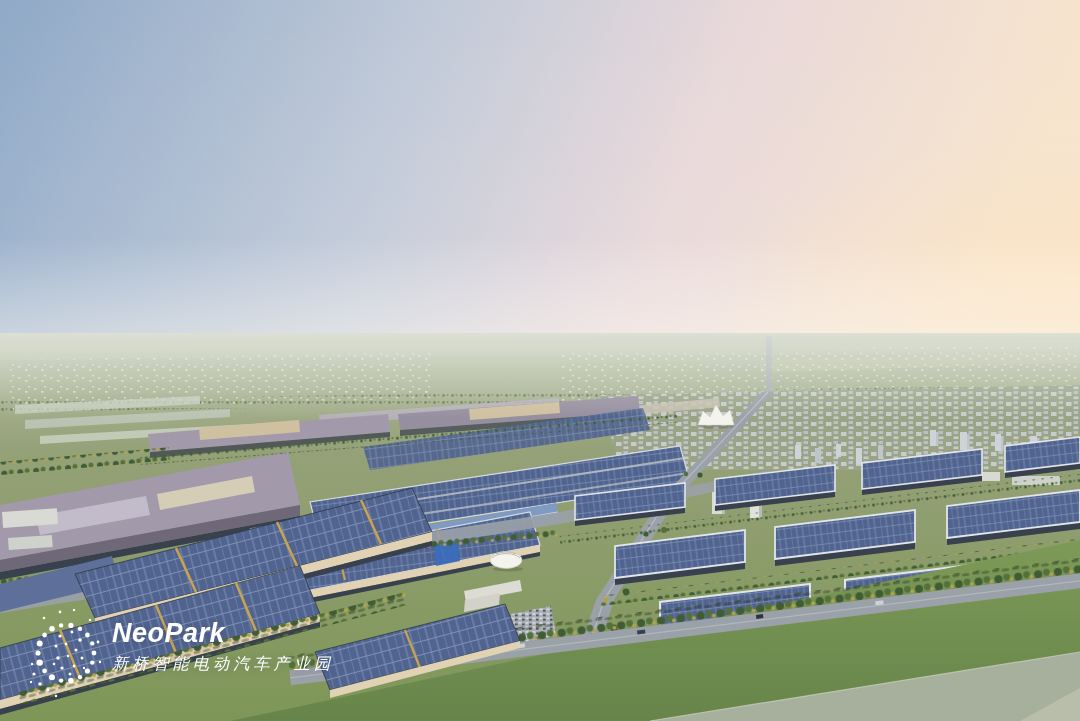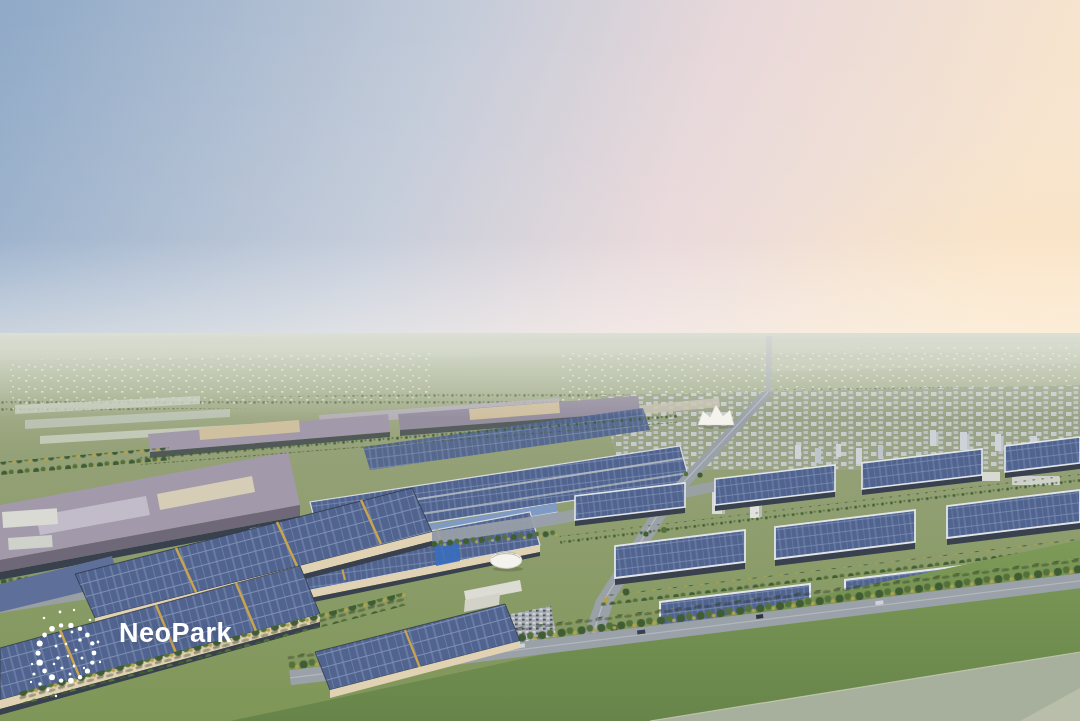--- a/index.html
+++ b/index.html
@@ -1,21 +1,21 @@
 <!DOCTYPE html>
 <html style="--sky-top: #8FA9C7; --sky-mid: #C3CBD9; --sky-pink: #E8D8DA; --sky-peach: #F7E4CD; --sky-glow: #FCE2BE; --field-far: #BCC2AB; --field-mid: #95A178; --field-green: #7E9657; --lawn: #7D9A58; --lawn-dark: #67854A; --distant-struct: #DCE0DC; --city-base: #9AA386; --city-block-a: #CDD3D7; --city-block-b: #BEC5CB; --pv-base: #51648F; --pv-line: #7E91B8; --pv-light: #93A3C5; --roof-grey: #A29AAB; --roof-grey-light: #C2BBC9; --roof-tan: #CFC0A0; --wall-cream: #E0D2B2; --wall-dark: #39404E; --road: #9AA1A8; --road-light: #C2C7CC; --tree-dark: #3F5C33; --tree-mid: #54713C; --tree-yellow: #B3A24C; --tent-white: #F5F3EE; --glass-blue: #3A6DBD; --pad-grey: #A7B09C; --pad-light: #B8BEA9; --gold: #C9A44E; --logo-white: #FFFFFF;"><head>
 <meta charset="utf-8">
 <style>
   html,body{margin:0;padding:0;background:#222;}
   .stage{position:relative;width:1080px;height:721px;overflow:hidden;
          font-family:"Liberation Sans",sans-serif;}
   .stage svg.scene{position:absolute;inset:0;display:block;}
   .logo{position:absolute;left:30px;top:604px;display:flex;align-items:flex-start;}
   .logo-mark{margin-top:2px;}
-  .logo-text{margin-left:13px;}
+  .logo-text{margin-left:6px;font-style:italic;}
   .brand{margin-top:16px;font-weight:700;font-size:27px;line-height:1;
          letter-spacing:.5px;color:var(--logo-white,#fff);
          text-shadow:0 1px 8px rgba(30,50,80,.25);}
   .subtitle{margin-top:9px;font-size:16px;line-height:1;letter-spacing:4.2px;
          color:var(--logo-white,#fff);white-space:nowrap;
          text-shadow:0 1px 8px rgba(30,50,80,.25);}
 </style>
 </head>
 <body>
 
@@ -387,15 +387,16 @@
       <circle cx="68" cy="36" r="1.4"></circle>
           <circle cx="70" cy="56" r="1.2"></circle>
           <circle cx="60" cy="14" r="1.3"></circle>
       <circle cx="30" cy="6" r="1.4"></circle>
           <circle cx="44" cy="4" r="1.2"></circle>
           <circle cx="14" cy="12" r="1.3"></circle>
     </g>
   </svg>
   <div class="logo-text">
     <div class="brand">NeoPark</div>
+    <div class="subtitle">新桥智能电动汽车产业园</div>
   </div>
 </div>
 </div>
 
 </body></html>

